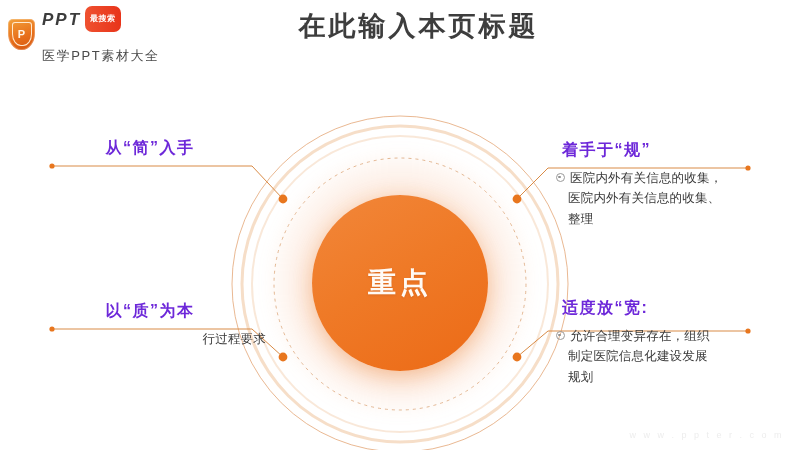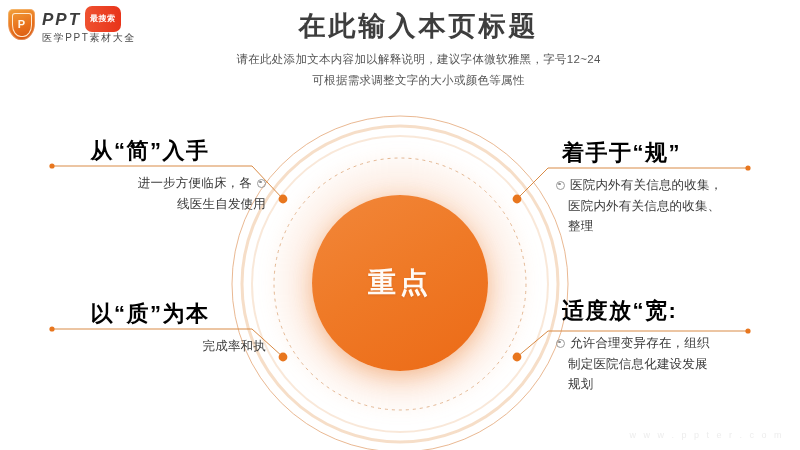--- a/index.html
+++ b/index.html
@@ -18,29 +18,29 @@
     border-radius:5px 5px 13px 13px / 5px 5px 17px 17px;
     display:flex;align-items:center;justify-content:center;
     box-shadow:inset 0 0 0 1px rgba(255,255,255,.25);
   }
   .shield-inner{
     width:18px;height:22px;border:1.4px solid #ffe9cf;
     border-radius:3px 3px 9px 9px / 3px 3px 12px 12px;
     display:flex;align-items:center;justify-content:center;
     color:#fff4e6;font-size:11px;font-weight:bold;line-height:1;
   }
-  .logo-txt{display:flex;flex-direction:column;gap:1px;}
+  .logo-txt{display:flex;flex-direction:column;gap:17px;}
   .logo-row1{display:flex;align-items:center;gap:4px;}
   .logo-ppt{font-size:17px;font-weight:bold;color:#3c3c3c;letter-spacing:2px;line-height:1;font-style:italic;}
   .logo-badge{
     background:linear-gradient(90deg,#ef5130,#e8341a);
     color:#fff;font-size:8px;font-weight:bold;line-height:1;
     padding:9px 5px;border-radius:7px;letter-spacing:.5px;
   }
-  .logo-sub{font-size:10px;color:#4a4a4a;letter-spacing:1.6px;line-height:1;}
+  .logo-sub{font-size:13px;color:#4a4a4a;letter-spacing:1.6px;line-height:1;}
 
   
   .header{position:absolute;left:0;right:0;top:10px;text-align:center;padding-left:37px;}
   .title{
     font-size:27px;font-weight:bold;color:#3d3d3d;letter-spacing:3px;
     line-height:1.2;margin:0;
   }
   .subtitle{margin-top:7px;}
   .subtitle div{
     font-size:11.5px;color:#555;line-height:1.75;letter-spacing:.3px;
@@ -70,21 +70,21 @@
     color:#fffaf4;font-size:28px;font-weight:bold;letter-spacing:4px;
     line-height:1.42;text-shadow:0 1px 2px rgba(160,60,0,.25);
   }
 
   
   .conn{position:absolute;left:0;top:0;width:800px;height:450px;pointer-events:none;}
 
   
   .item{position:absolute;width:252px;}
   .item .hd{
-    font-size:22px;font-weight:bold;color:#000000;letter-spacing:1.5px;
+    font-size:16px;font-weight:bold;color:#6d28d9;letter-spacing:1.5px;
     line-height:1.2;white-space:nowrap;
   }
   .item .bd{
     font-size:12.5px;color:#3a3a3a;line-height:1.62;letter-spacing:.2px;
     margin-top:9px;
   }
   .item.left{left:28px;text-align:right;}
   .item.left .hd{text-align:center;padding-right:8px;}
   .item.left .bd{padding-right:14px;}
   .item.right{left:556px;text-align:left;}
@@ -125,24 +125,20 @@
       <div class="logo-row1">
         <span class="logo-ppt">PPT</span>
         <span class="logo-badge">最搜索</span>
       </div>
       <div class="logo-sub">医学PPT素材大全</div>
     </div>
   </div>
 
   <div class="header">
     <h1 class="title">在此输入本页标题</h1>
-    <div class="subtitle">
-      <div>请在此处添加文本内容加以解释说明，建议字体微软雅黑，字号12~24</div>
-      <div>可根据需求调整文字的大小或颜色等属性</div>
-    </div>
   </div>
 
   <div class="stage">
 
     <div class="rings">
       <svg width="348" height="348" viewBox="0 0 348 348" aria-hidden="true">
         <circle cx="174" cy="174" r="168" fill="none" stroke="#e2a270" stroke-width="0.9" opacity=".85"></circle>
         <circle cx="174" cy="174" r="158" fill="none" stroke="#f3d3b6" stroke-width="3" opacity=".75"></circle>
         <circle cx="174" cy="174" r="148" fill="none" stroke="#f7e2cf" stroke-width="2" opacity=".8"></circle>
         <circle cx="174" cy="174" r="126" fill="none" stroke="#dca97e" stroke-width="0.9" stroke-dasharray="3 4" opacity=".9"></circle>
@@ -174,30 +170,26 @@
       <circle cx="748" cy="331" r="2.6"></circle>
       <circle cx="283" cy="199" r="4.4"></circle>
       <circle cx="283" cy="357" r="4.4"></circle>
       <circle cx="517" cy="199" r="4.4"></circle>
       <circle cx="517" cy="357" r="4.4"></circle>
     </g>
   </svg>
 
   <div class="item left" style="top:138px;">
     <div class="hd">从“简”入手</div>
-    <div class="bd">
-      <span class="bd-line first"><span>进一步方便临床，各</span><span class="marker"></span></span>
-      <span class="bd-line">线医生自发使用</span>
-    </div>
   </div>
 
   <div class="item left" style="top:301px;">
     <div class="hd">以“质”为本</div>
     <div class="bd">
-      <span class="bd-line">完成率和执</span>
+      <span class="bd-line">行过程要求</span>
     </div>
   </div>
 
   <div class="item right" style="top:140px;">
     <div class="hd">着手于“规”</div>
     <div class="bd" style="padding-left:0;">
       <span class="bd-line first"><span class="marker"></span><span>医院内外有关信息的收集，</span></span>
       <span class="bd-line" style="padding-left:12px;">医院内外有关信息的收集、</span>
       <span class="bd-line" style="padding-left:12px;">整理</span>
     </div>

